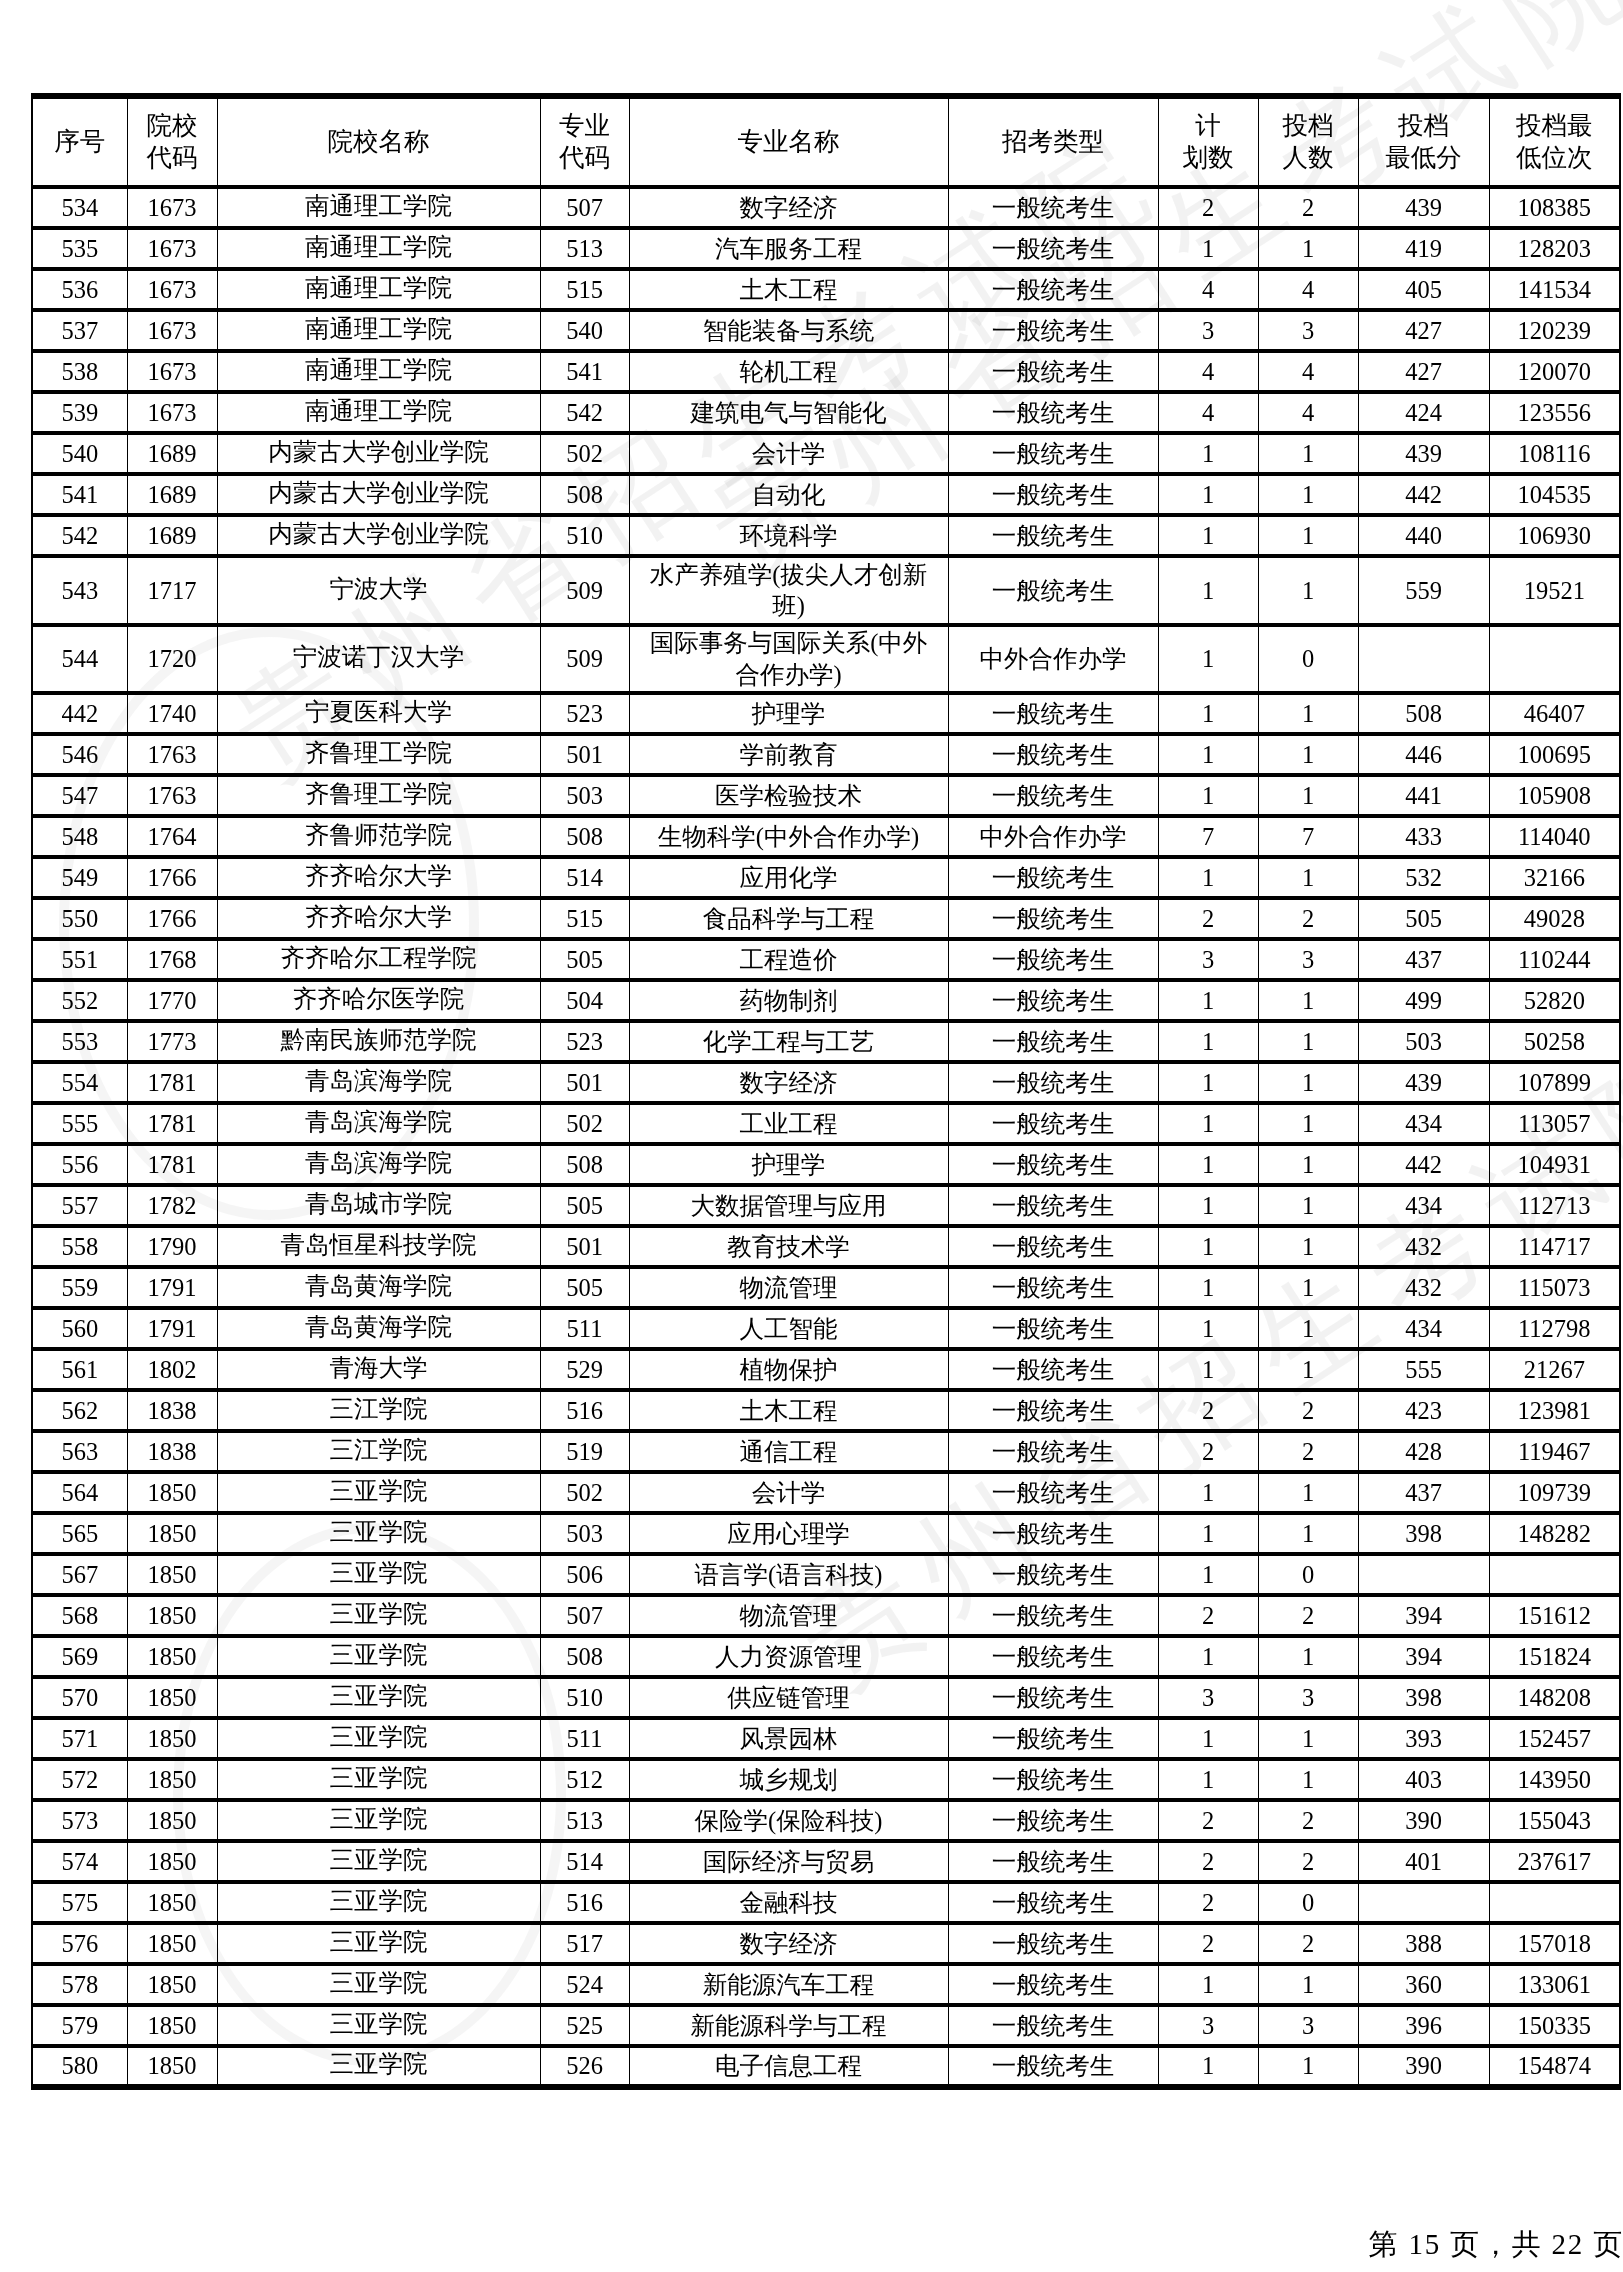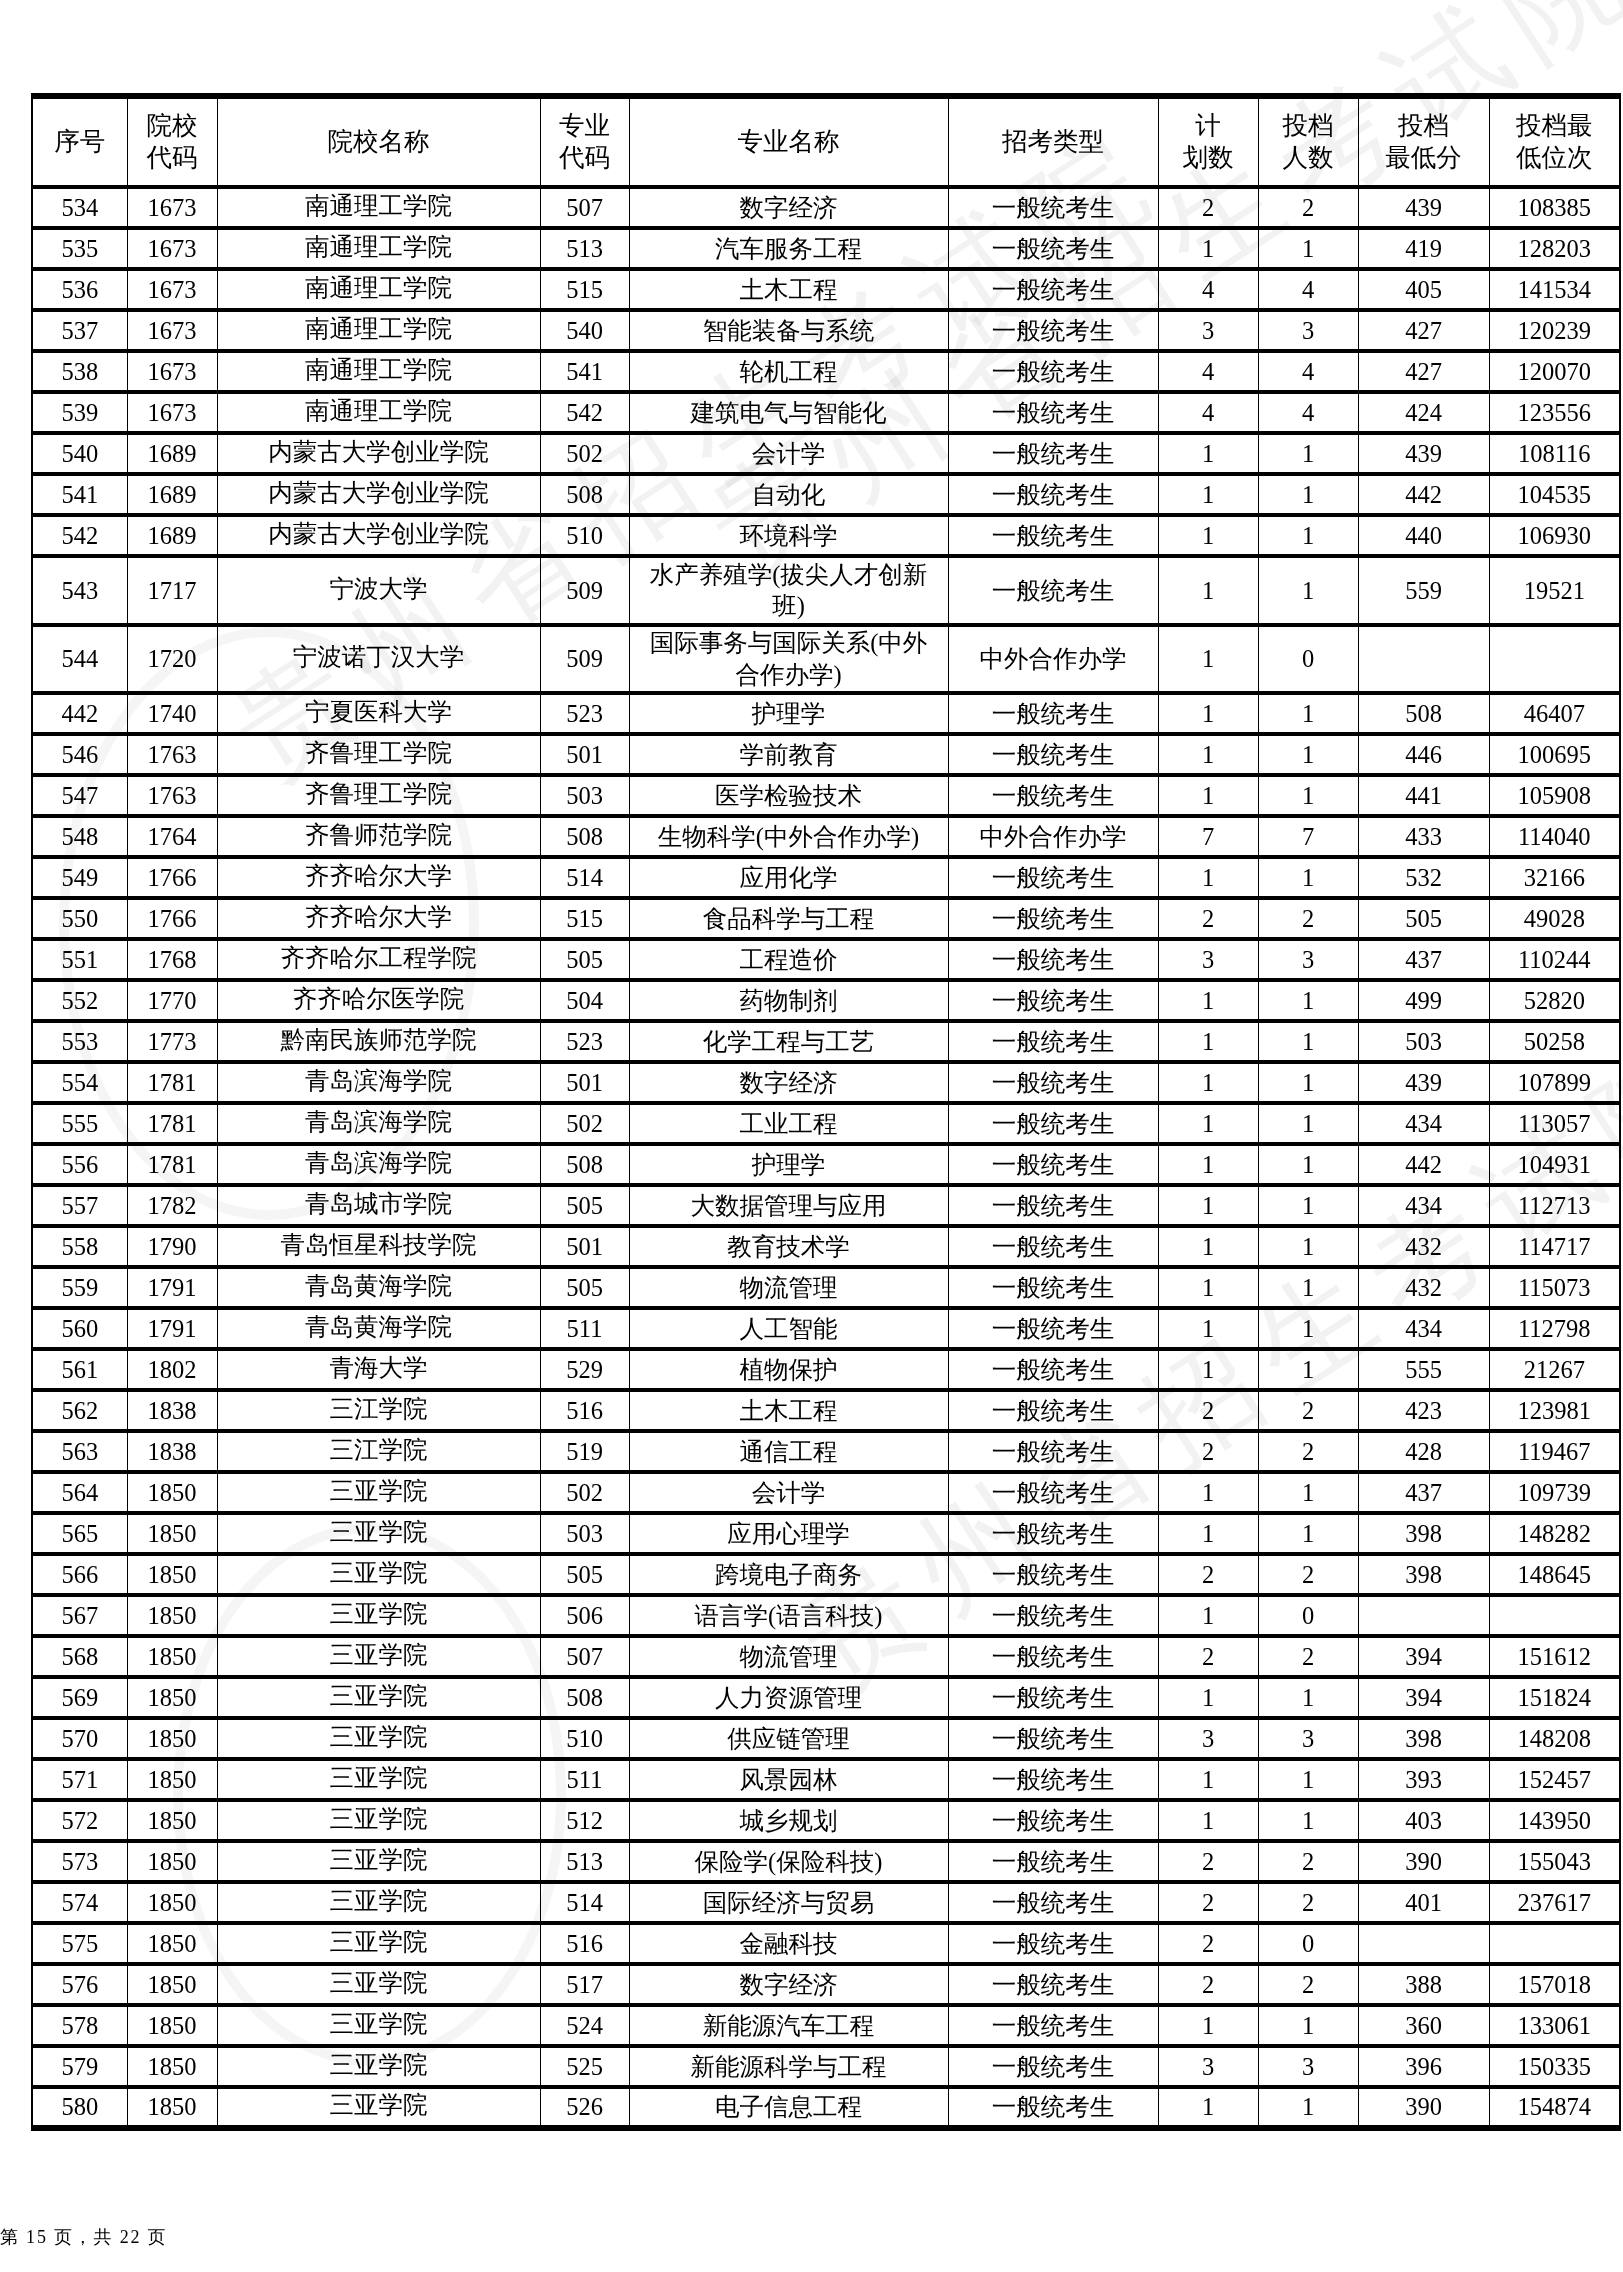--- a/index.html
+++ b/index.html
@@ -55,22 +55,22 @@
     font-family: Liberation Mono, monospace;
   }
   .score-table td.col-major {
     padding: 0.9px 13.6px;
   }
   .footer-label {
     position: absolute;
     left: 0;
     top: 2225px;
     width: 100%;
-    text-align: left;
-    font-size: 18px;
+    text-align: right;
+    font-size: 29px;
     letter-spacing: 1.8px;
   }
   .watermark-text {
     position: absolute;
     font-size: 114px;
     letter-spacing: 20.5px;
     color: #8a8a8a;
     opacity: 0.10;
     transform: rotate(-33deg);
     transform-origin: left top;
@@ -508,32 +508,20 @@
           <td class="col-name">三亚学院</td>
           <td class="col-mcode">503</td>
           <td class="col-major">应用心理学</td>
           <td class="col-type">一般统考生</td>
           <td class="col-plan">1</td>
           <td class="col-cast">1</td>
           <td class="col-score">398</td>
           <td class="col-rank">148282</td>
         </tr>
         <tr>
-          <td class="col-seq">566</td>
-          <td class="col-code">1850</td>
-          <td class="col-name">三亚学院</td>
-          <td class="col-mcode">505</td>
-          <td class="col-major">跨境电子商务</td>
-          <td class="col-type">一般统考生</td>
-          <td class="col-plan">2</td>
-          <td class="col-cast">2</td>
-          <td class="col-score">398</td>
-          <td class="col-rank">148645</td>
-        </tr>
-        <tr>
           <td class="col-seq">567</td>
           <td class="col-code">1850</td>
           <td class="col-name">三亚学院</td>
           <td class="col-mcode">506</td>
           <td class="col-major">语言学(语言科技)</td>
           <td class="col-type">一般统考生</td>
           <td class="col-plan">1</td>
           <td class="col-cast">0</td>
           <td class="col-score"></td>
           <td class="col-rank"></td>

